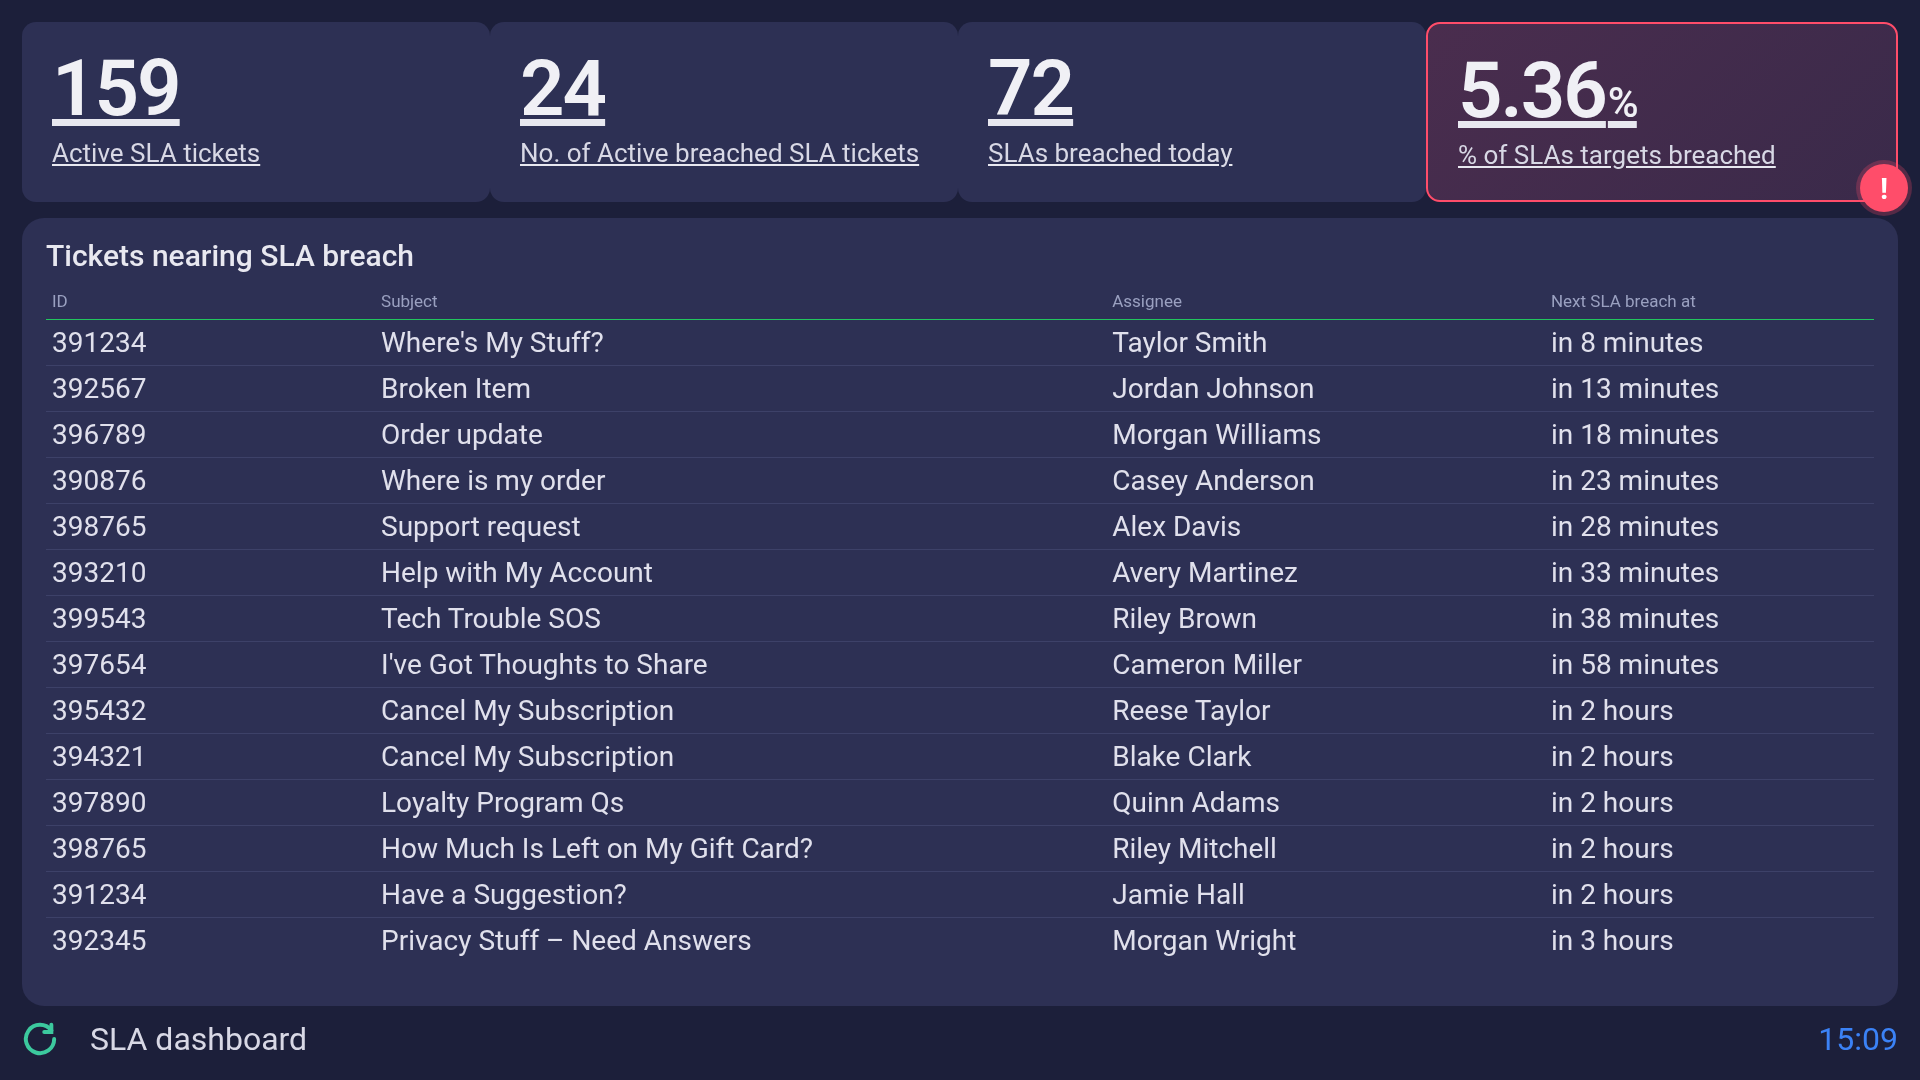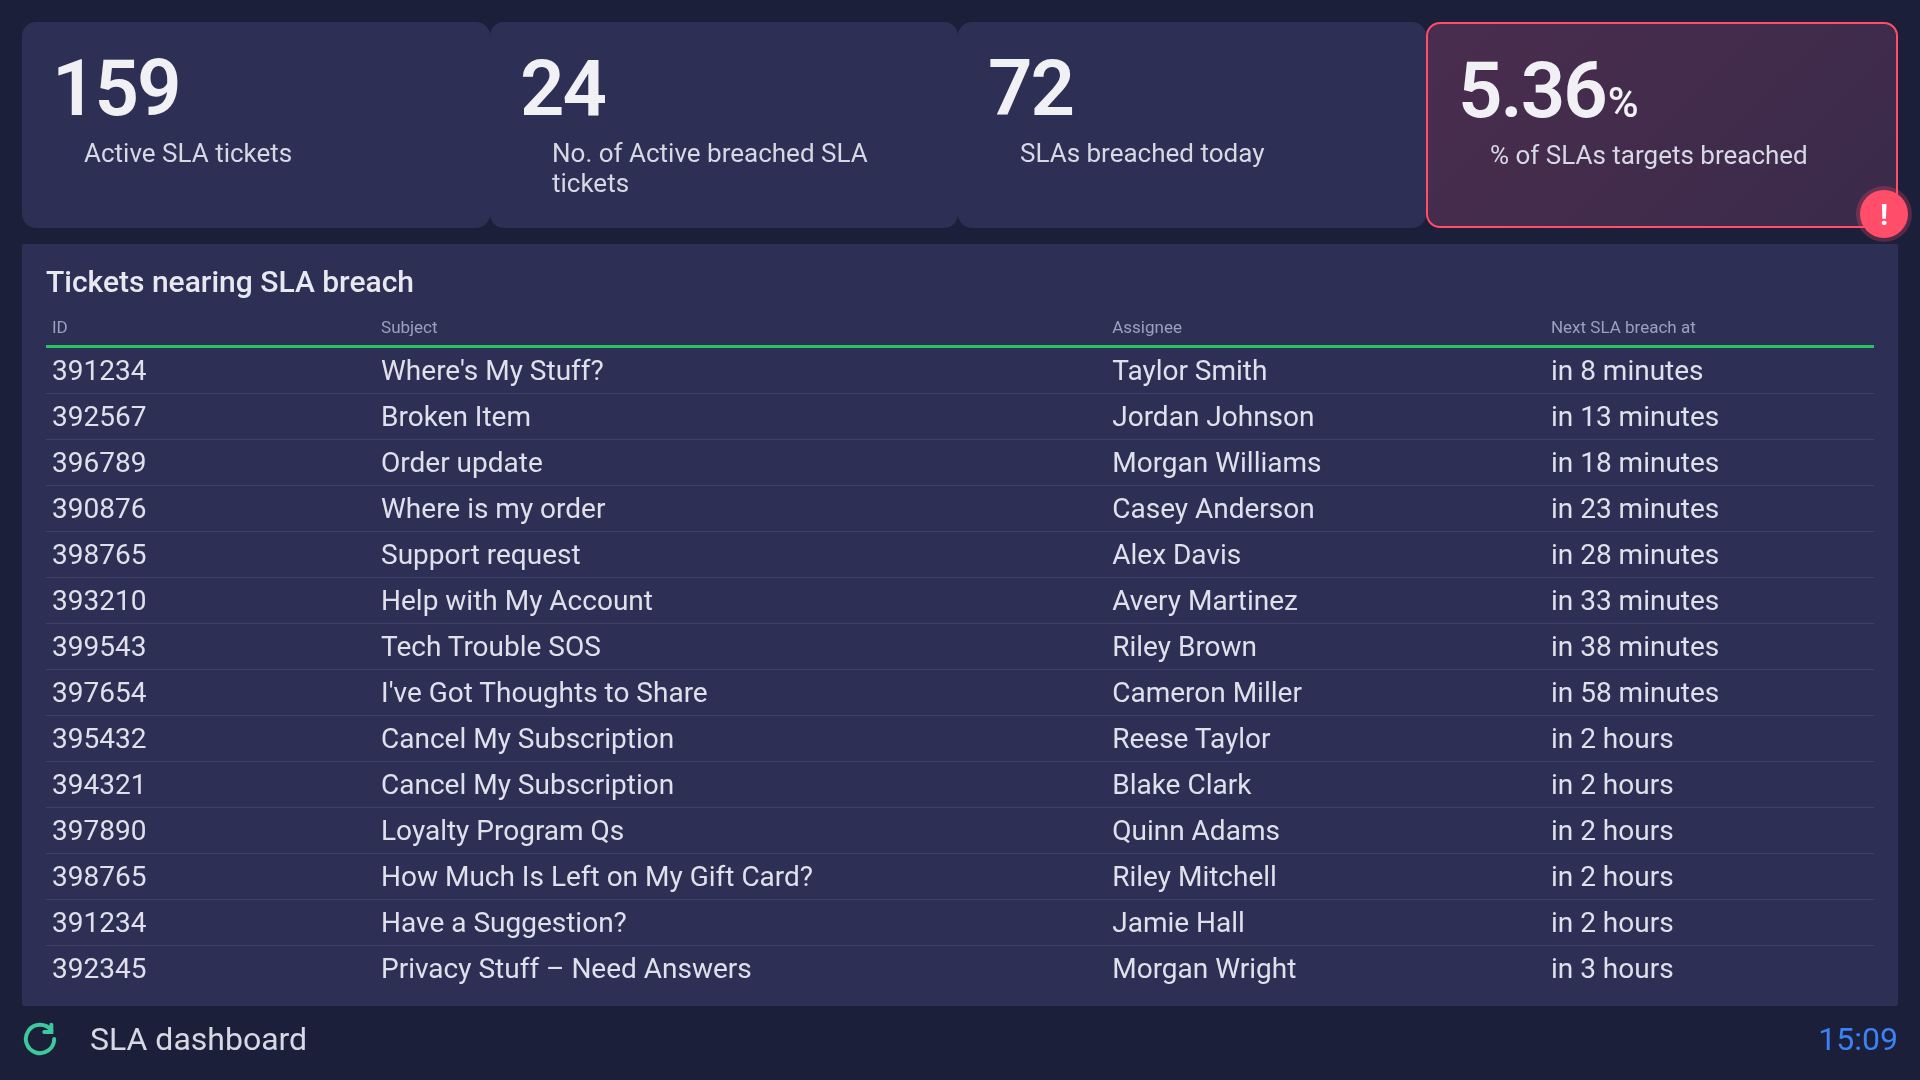--- a/index.html
+++ b/index.html
@@ -13,20 +13,21 @@
   }
   .page {
     padding: 22px;
     display: flex;
     flex-direction: column;
     height: 100%;
   }
   .cards-row {
     display: flex;
     margin-bottom: 16px;
+    text-decoration: underline;
   }
   .card {
     flex: 1;
     background: #2d3054;
     border-radius: 14px;
     padding: 28px 30px 30px;
     position: relative;
   }
   .card.alert {
     background: linear-gradient(135deg, #4a2d4e 0%, #3a2a4a 100%);
@@ -42,41 +43,40 @@
   .card-value .unit {
     font-size: 42px;
     font-weight: 500;
     margin-left: 2px;
   }
   .card-label {
     font-size: 26px;
     color: #d8d8e5;
     margin-top: 10px;
     font-weight: 400;
-    margin-left: 32px;
   }
   .alert-badge {
     position: absolute;
     right: -12px;
     bottom: -12px;
     width: 48px;
     height: 48px;
     background: #ff4d6a;
     border-radius: 50%;
     display: flex;
     align-items: center;
     justify-content: center;
     color: #fff;
     font-size: 30px;
     font-weight: 700;
     box-shadow: 0 0 0 4px rgba(255,77,106,0.25);
   }
   .table-card {
     background: #2d3054;
-    border-radius: 2px;
+    border-radius: 22px;
     padding: 20px 24px 18px;
     flex: 1;
     overflow: hidden;
   }
   .table-title {
     font-size: 30px;
     font-weight: 500;
     margin-bottom: 10px;
     color: #e8e8f0;
   }
@@ -84,21 +84,21 @@
     width: 100%;
     border-collapse: collapse;
     table-layout: fixed;
   }
   thead th {
     text-align: left;
     font-size: 17px;
     font-weight: 400;
     color: #9aa0c0;
     padding: 8px 6px;
-    border-bottom: 3px solid #22c55e;
+    border-bottom: 1px solid #22c55e;
   }
   tbody td {
     font-size: 28px;
     color: #e0e0ec;
     padding: 6px 6px;
     border-bottom: 1px solid #3d4168;
     white-space: nowrap;
     overflow: hidden;
     text-overflow: ellipsis;
   }

